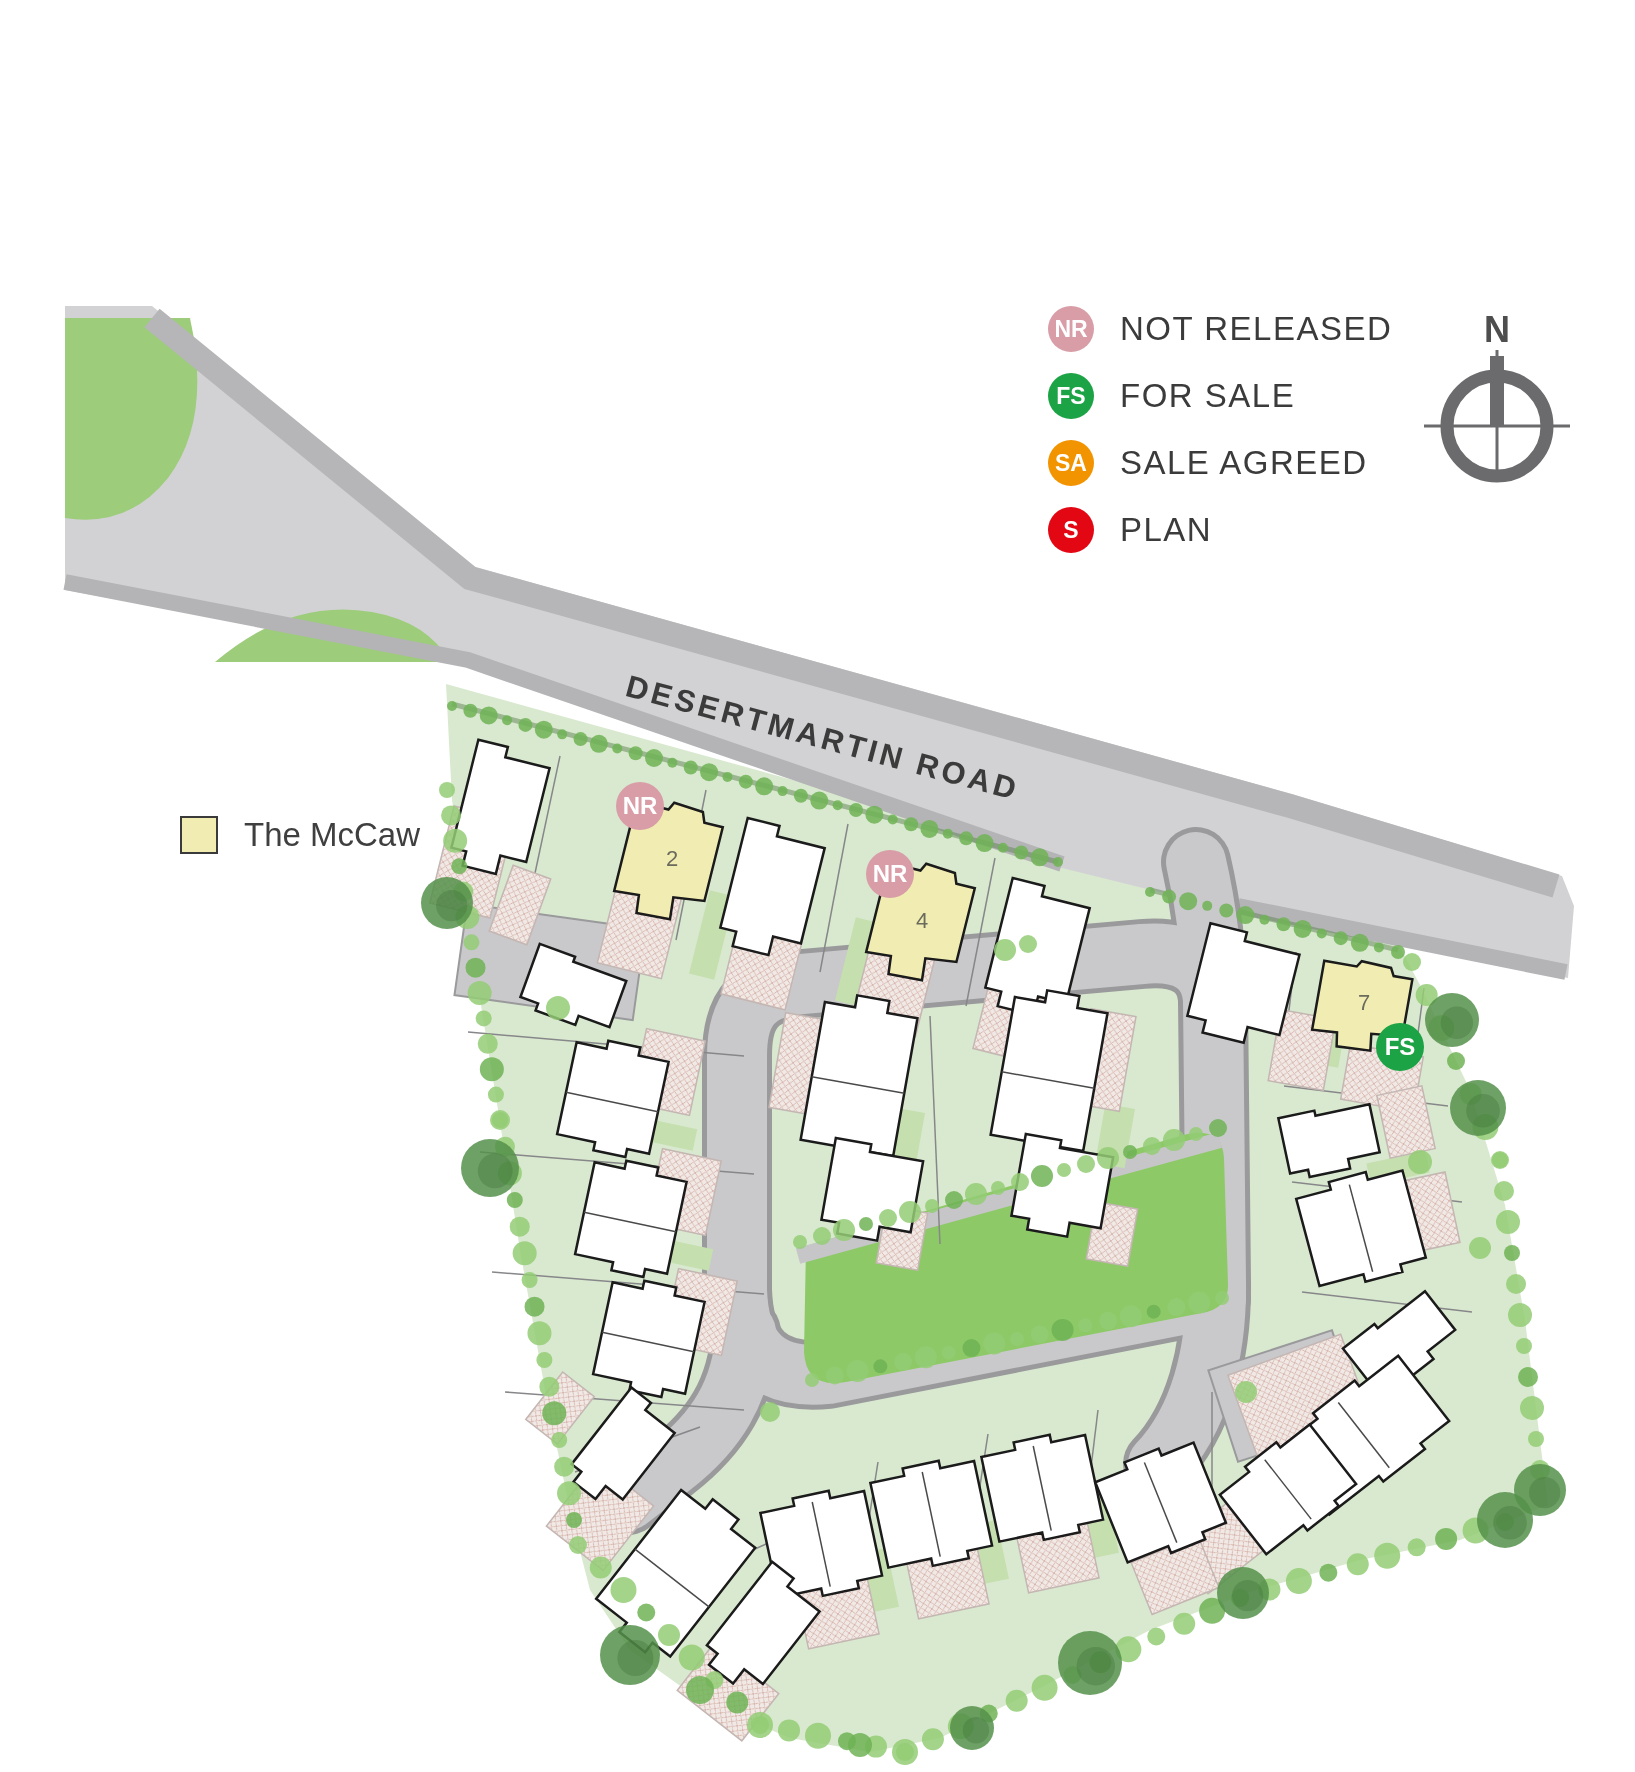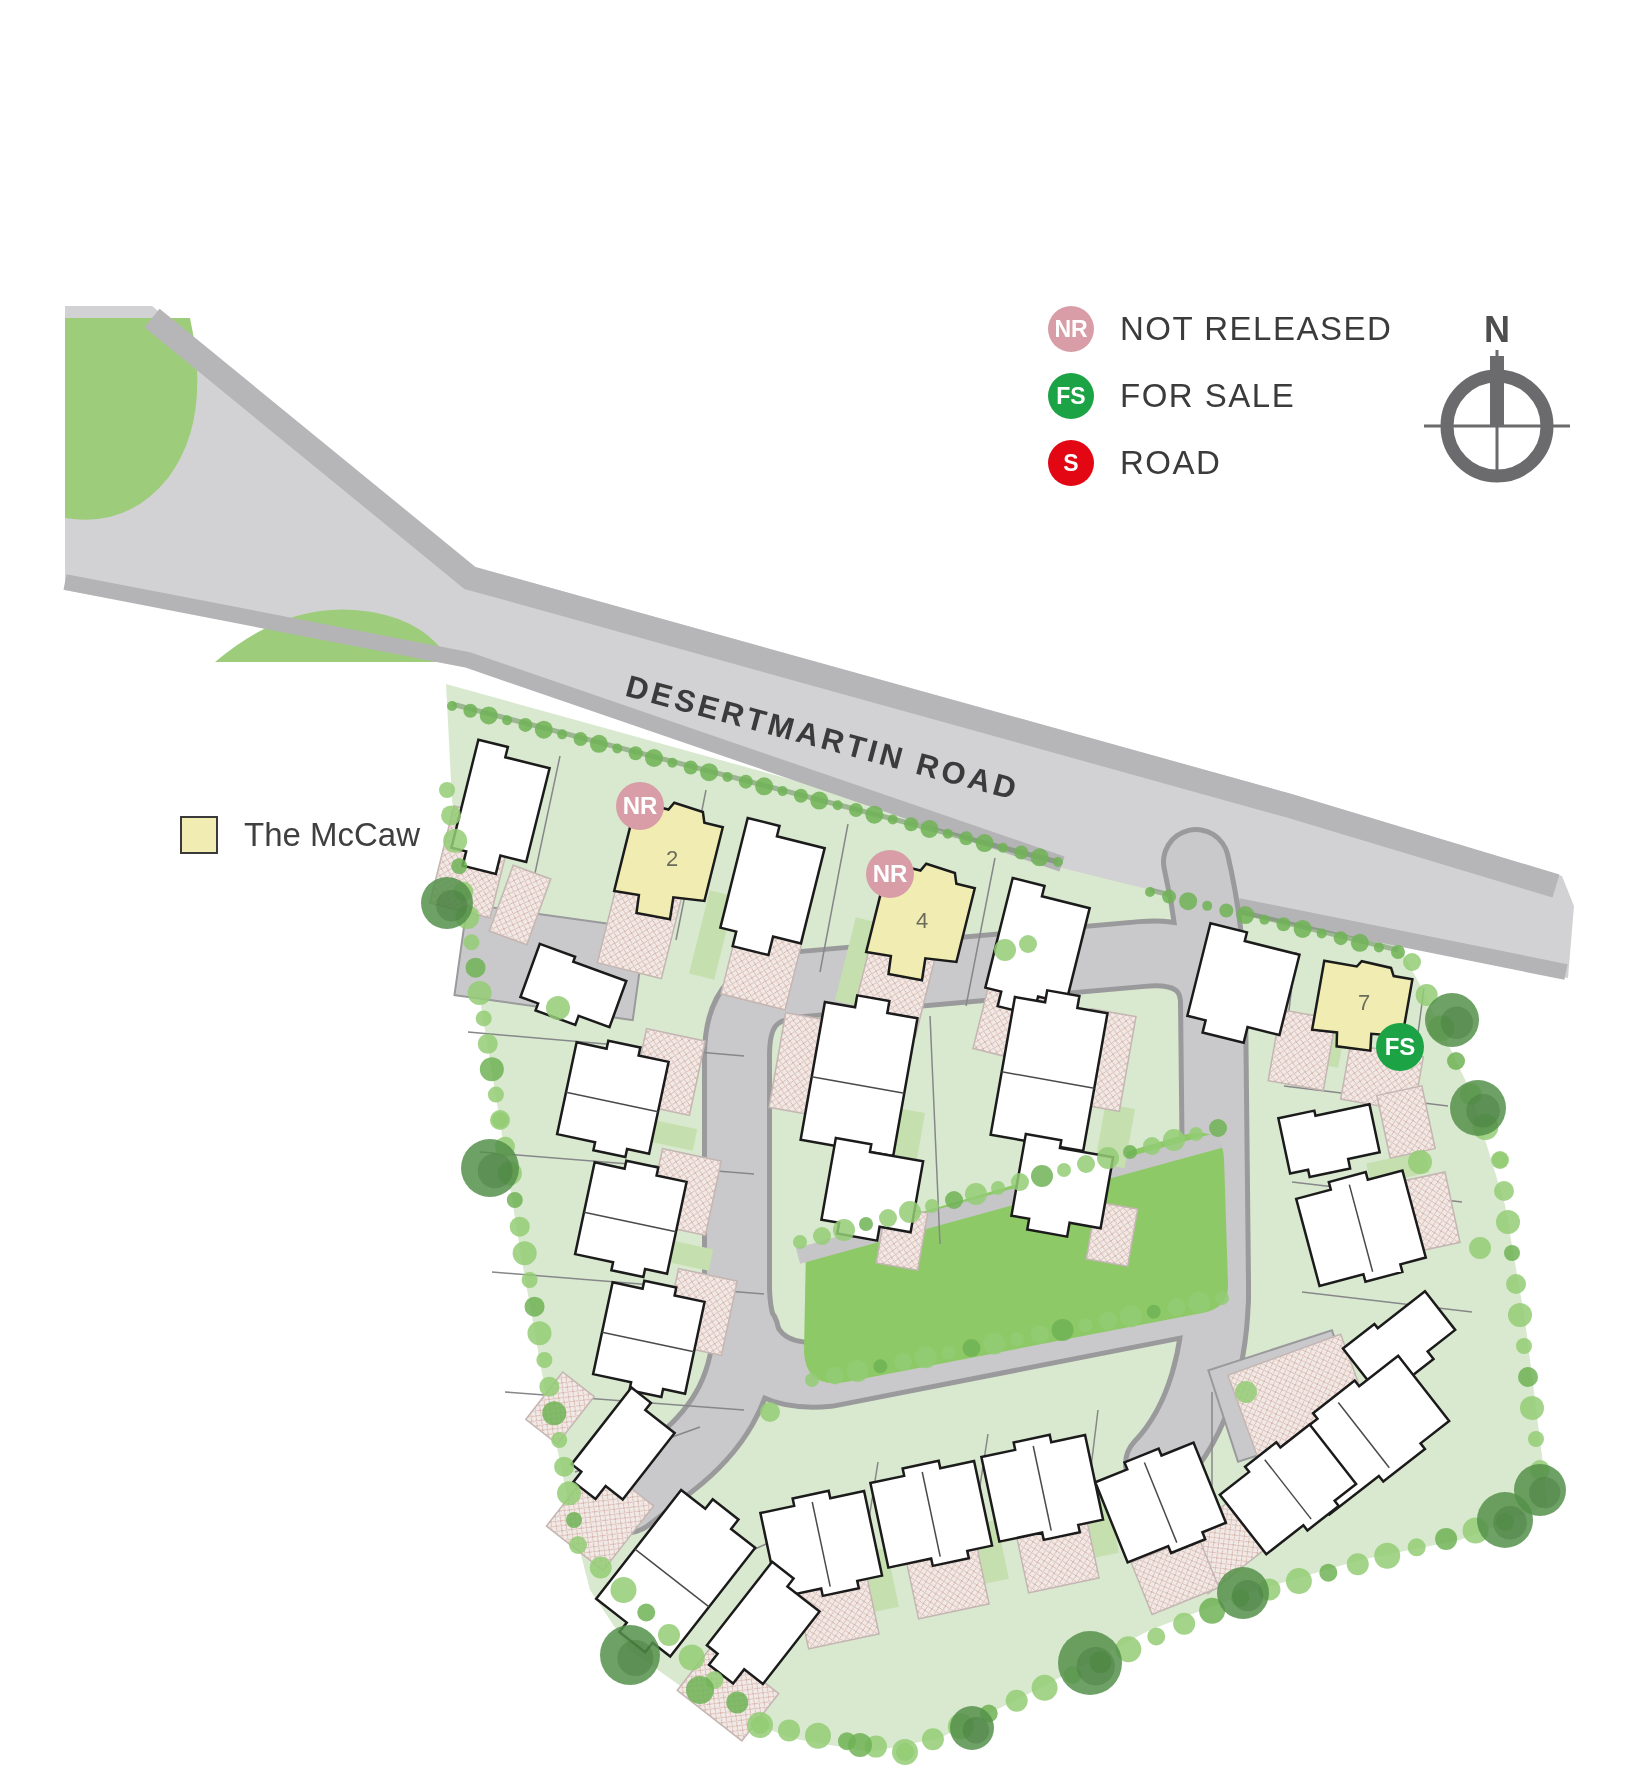--- a/index.html
+++ b/index.html
@@ -553,22 +553,26 @@
   <div class="legend">
     <div class="legend-row">
       <span class="badge bg-nr">NR</span>
       <span class="legend-label">NOT RELEASED</span>
     </div>
     <div class="legend-row">
       <span class="badge bg-fs">FS</span>
       <span class="legend-label">FOR SALE</span>
     </div>
     <div class="legend-row">
+      <span class="badge bg-sa">SA</span>
+      <span class="legend-label">SALE AGREED</span>
+    </div>
+    <div class="legend-row">
       <span class="badge bg-s">S</span>
-      <span class="legend-label">ROAD</span>
+      <span class="legend-label">PLAN</span>
     </div>
   </div>
 
   <div class="compass">
     <svg width="170" height="210" viewBox="0 0 170 210">
       <text class="compass-n" x="75" y="44">N</text>
       <line x1="75" y1="52" x2="75" y2="178" stroke="#6b6b6d" stroke-width="3"></line>
       <line x1="2" y1="128" x2="148" y2="128" stroke="#6b6b6d" stroke-width="3"></line>
       <rect x="68" y="58" width="14" height="70" fill="#6b6b6d"></rect>
       <circle cx="75" cy="128" r="50" fill="none" stroke="#6b6b6d" stroke-width="13"></circle>

